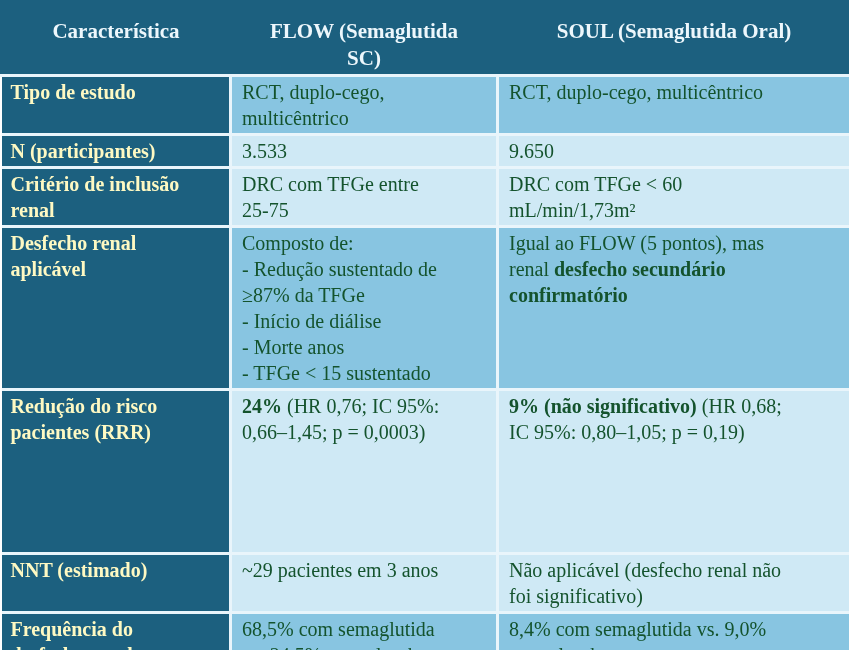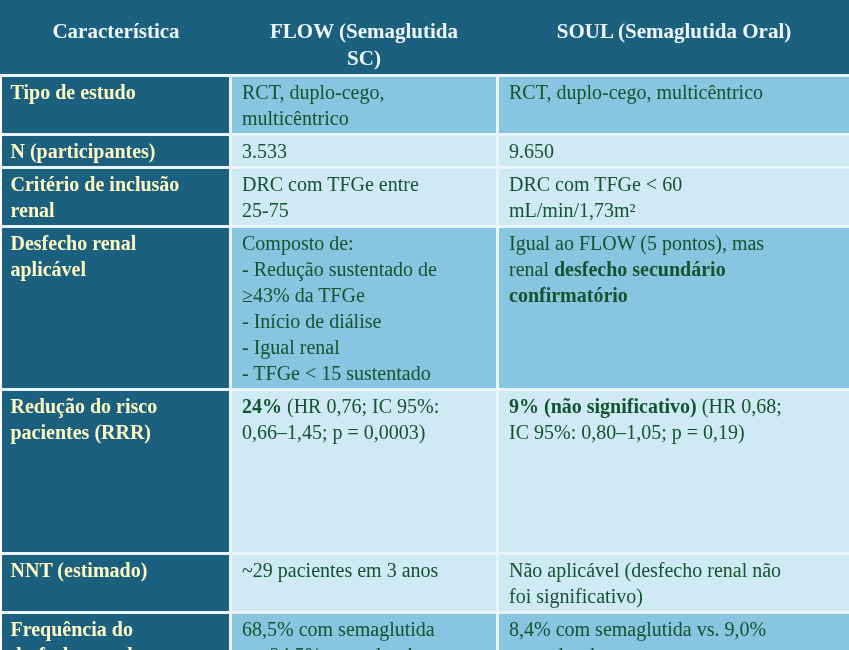--- a/index.html
+++ b/index.html
@@ -112,23 +112,23 @@
           </td>
         </tr>
         <tr class="shade-medium">
           <th class="rowlabel">
             <div class="cellline">Desfecho renal</div>
             <div class="cellline">aplicável</div>
           </th>
           <td class="datacell">
             <div class="cellline"><span class="seg">Composto de:</span></div>
             <div class="cellline"><span class="seg">- Redução sustentado de</span></div>
-            <div class="cellline"><span class="seg">≥43% da TFGe</span></div>
+            <div class="cellline"><span class="seg">≥87% da TFGe</span></div>
             <div class="cellline"><span class="seg">- Início de diálise</span></div>
-            <div class="cellline"><span class="seg">- Igual renal</span></div>
+            <div class="cellline"><span class="seg">- Morte anos</span></div>
             <div class="cellline"><span class="seg">- TFGe &lt; 15 sustentado</span></div>
           </td>
           <td class="datacell">
             <div class="cellline"><span class="seg">Igual ao FLOW (5 pontos), mas</span></div>
             <div class="cellline"><span class="seg">renal </span><span class="seg-b">desfecho secundário</span></div>
             <div class="cellline"><span class="seg-b">confirmatório</span></div>
           </td>
         </tr>
         <tr class="shade-light">
           <th class="rowlabel">

